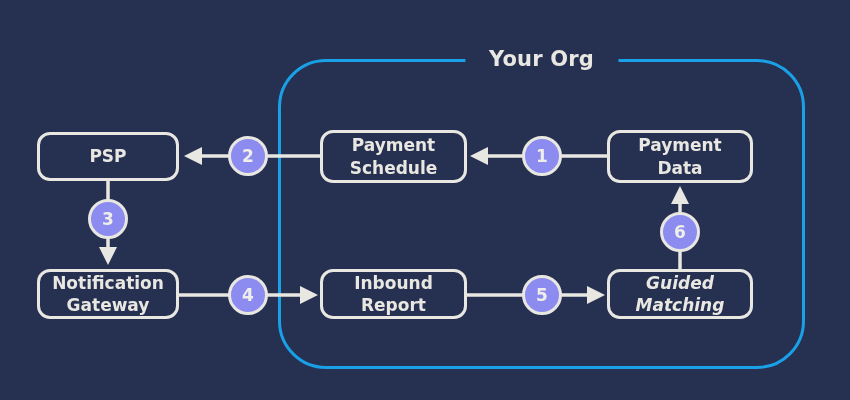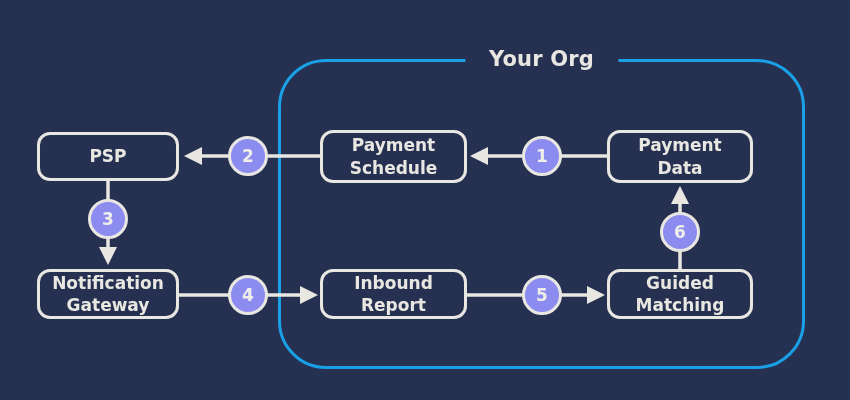--- a/index.html
+++ b/index.html
@@ -42,21 +42,21 @@
     background:var(--bg);
     display:flex;align-items:center;justify-content:center;
     color:var(--ink);font-weight:bold;font-size:17px;line-height:1.3;
     text-align:center;white-space:pre-line;
   }
   .node-psp{left:37px;top:120px;width:142px;height:49px;}
   .node-payment-schedule{left:320px;top:118px;width:147px;height:53px;}
   .node-payment-data{left:607px;top:118px;width:146px;height:53px;}
   .node-notification-gateway{left:37px;top:257px;width:142px;height:50px;align-items:center;}
   .node-inbound-report{left:320px;top:257px;width:147px;height:50px;justify-content:center;}
-  .node-guided-matching{left:607px;top:257px;width:146px;height:50px;}
+  .node-guided-matching{left:607px;top:257px;width:146px;height:50px;font-style:italic;}
 
   
   .step{
     position:absolute;box-sizing:border-box;
     width:40px;height:40px;border-radius:50%;
     background:var(--step);border:3px solid var(--ink);
     display:flex;align-items:center;justify-content:center;
     color:#F0EEE9;font-weight:bold;font-size:17px;
   }
   .step-1{left:522px;top:124px;}

